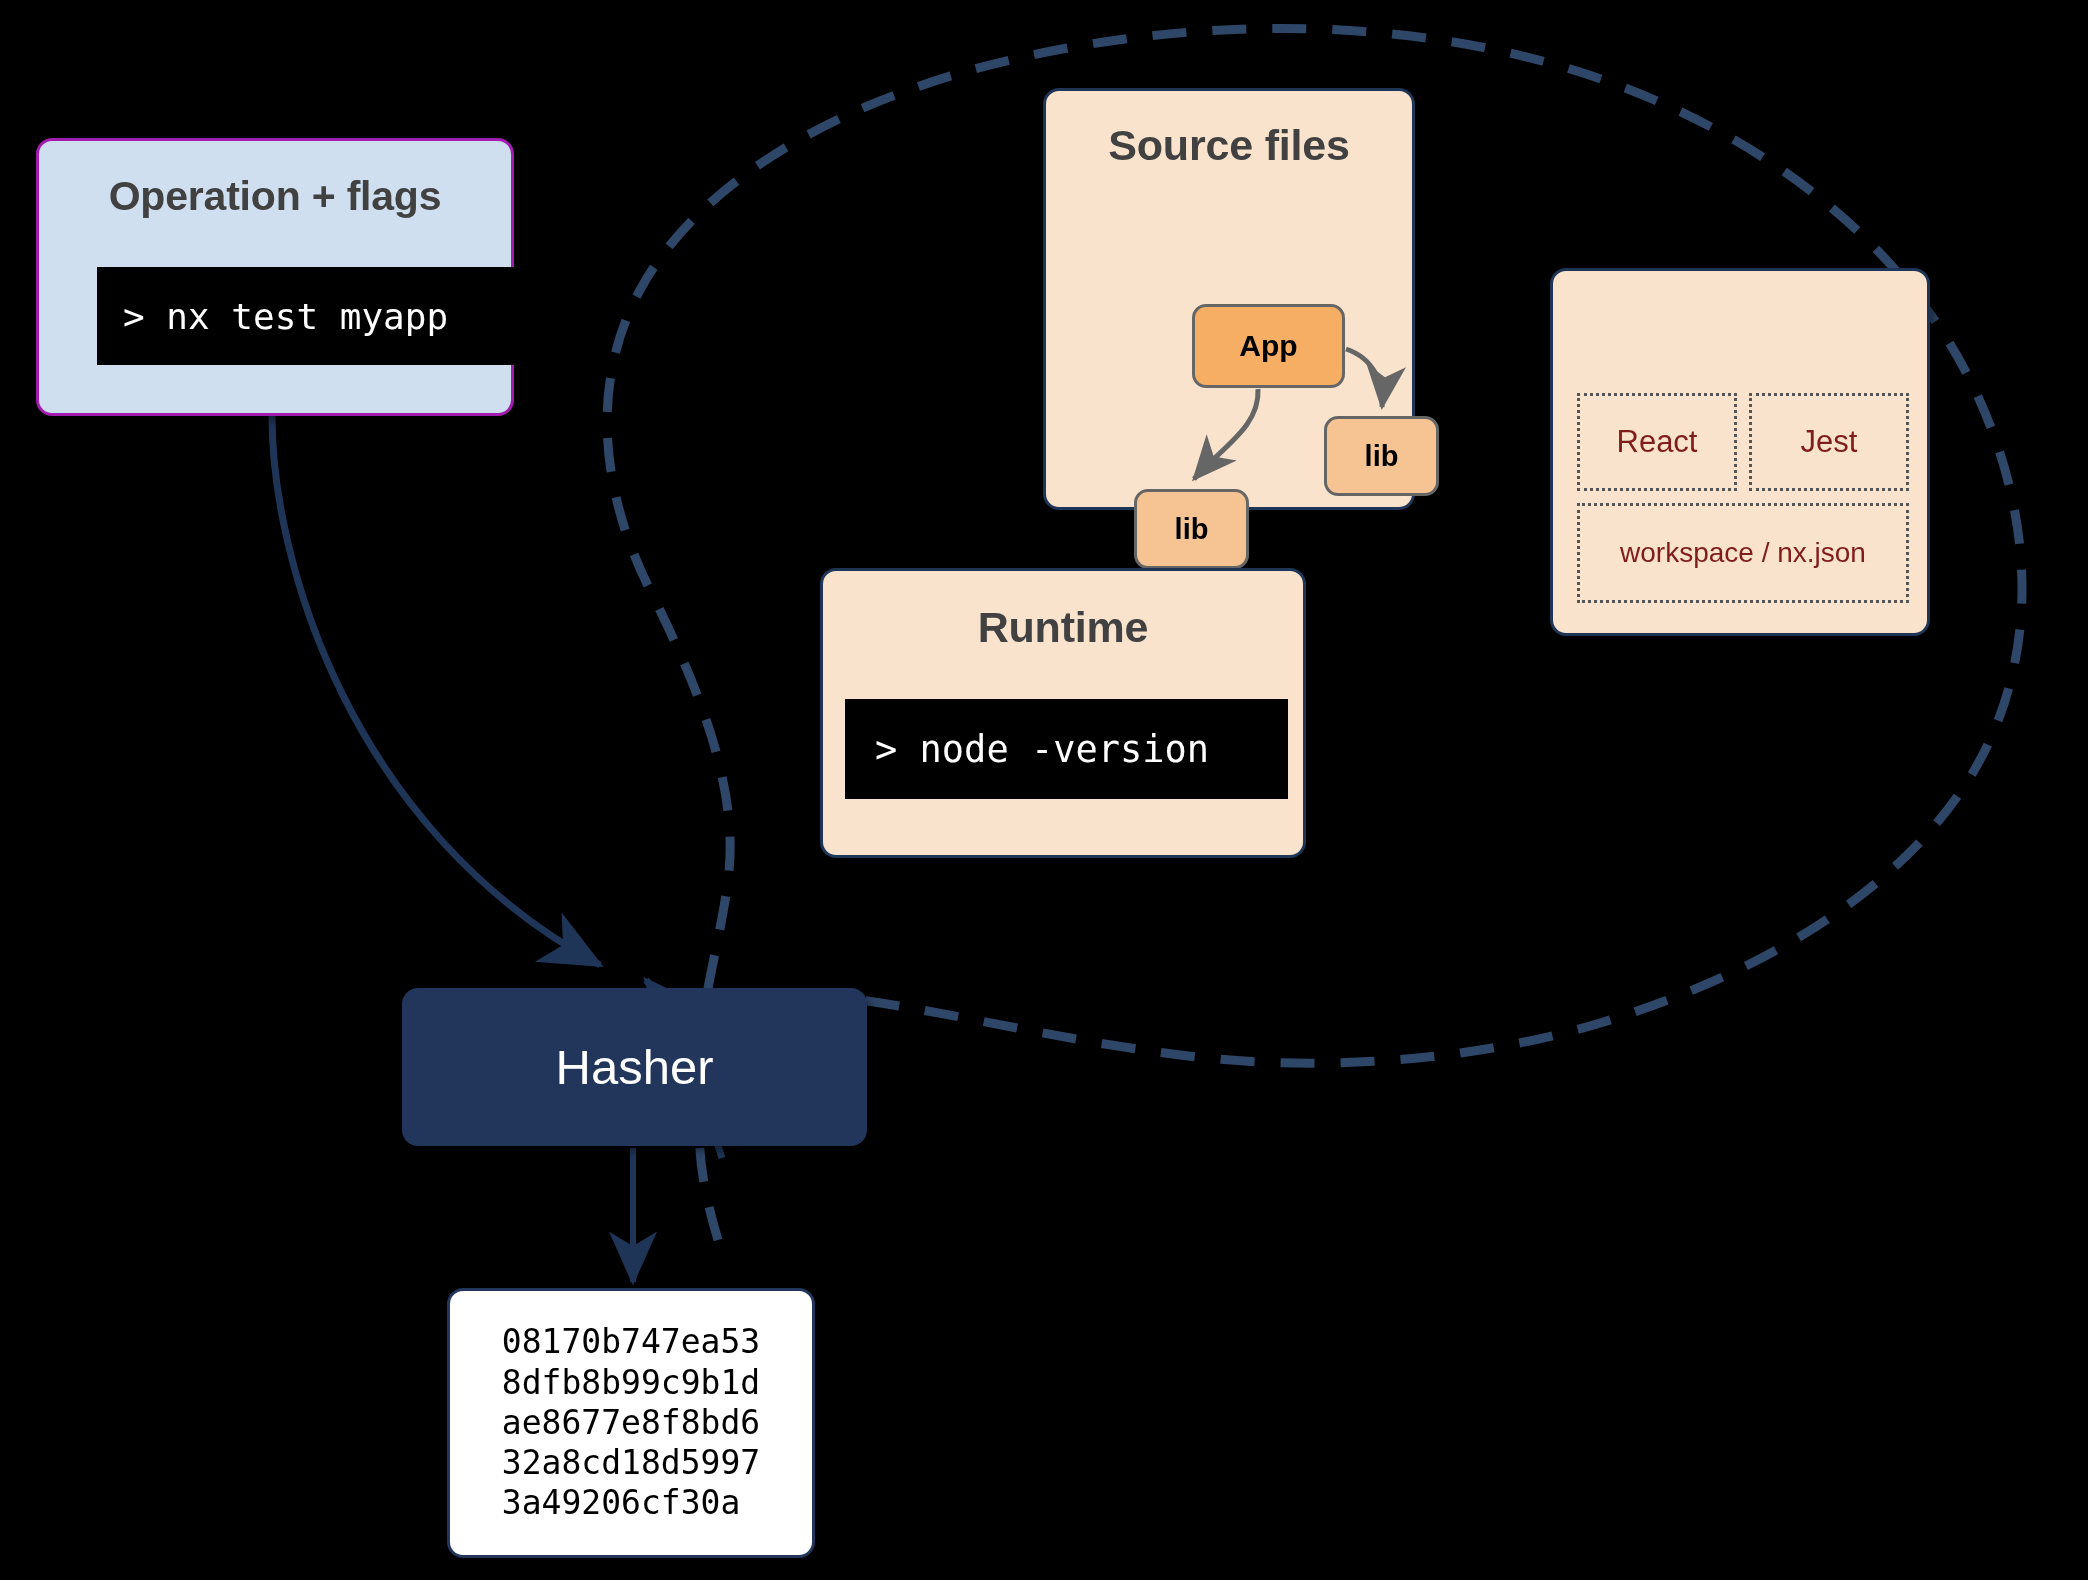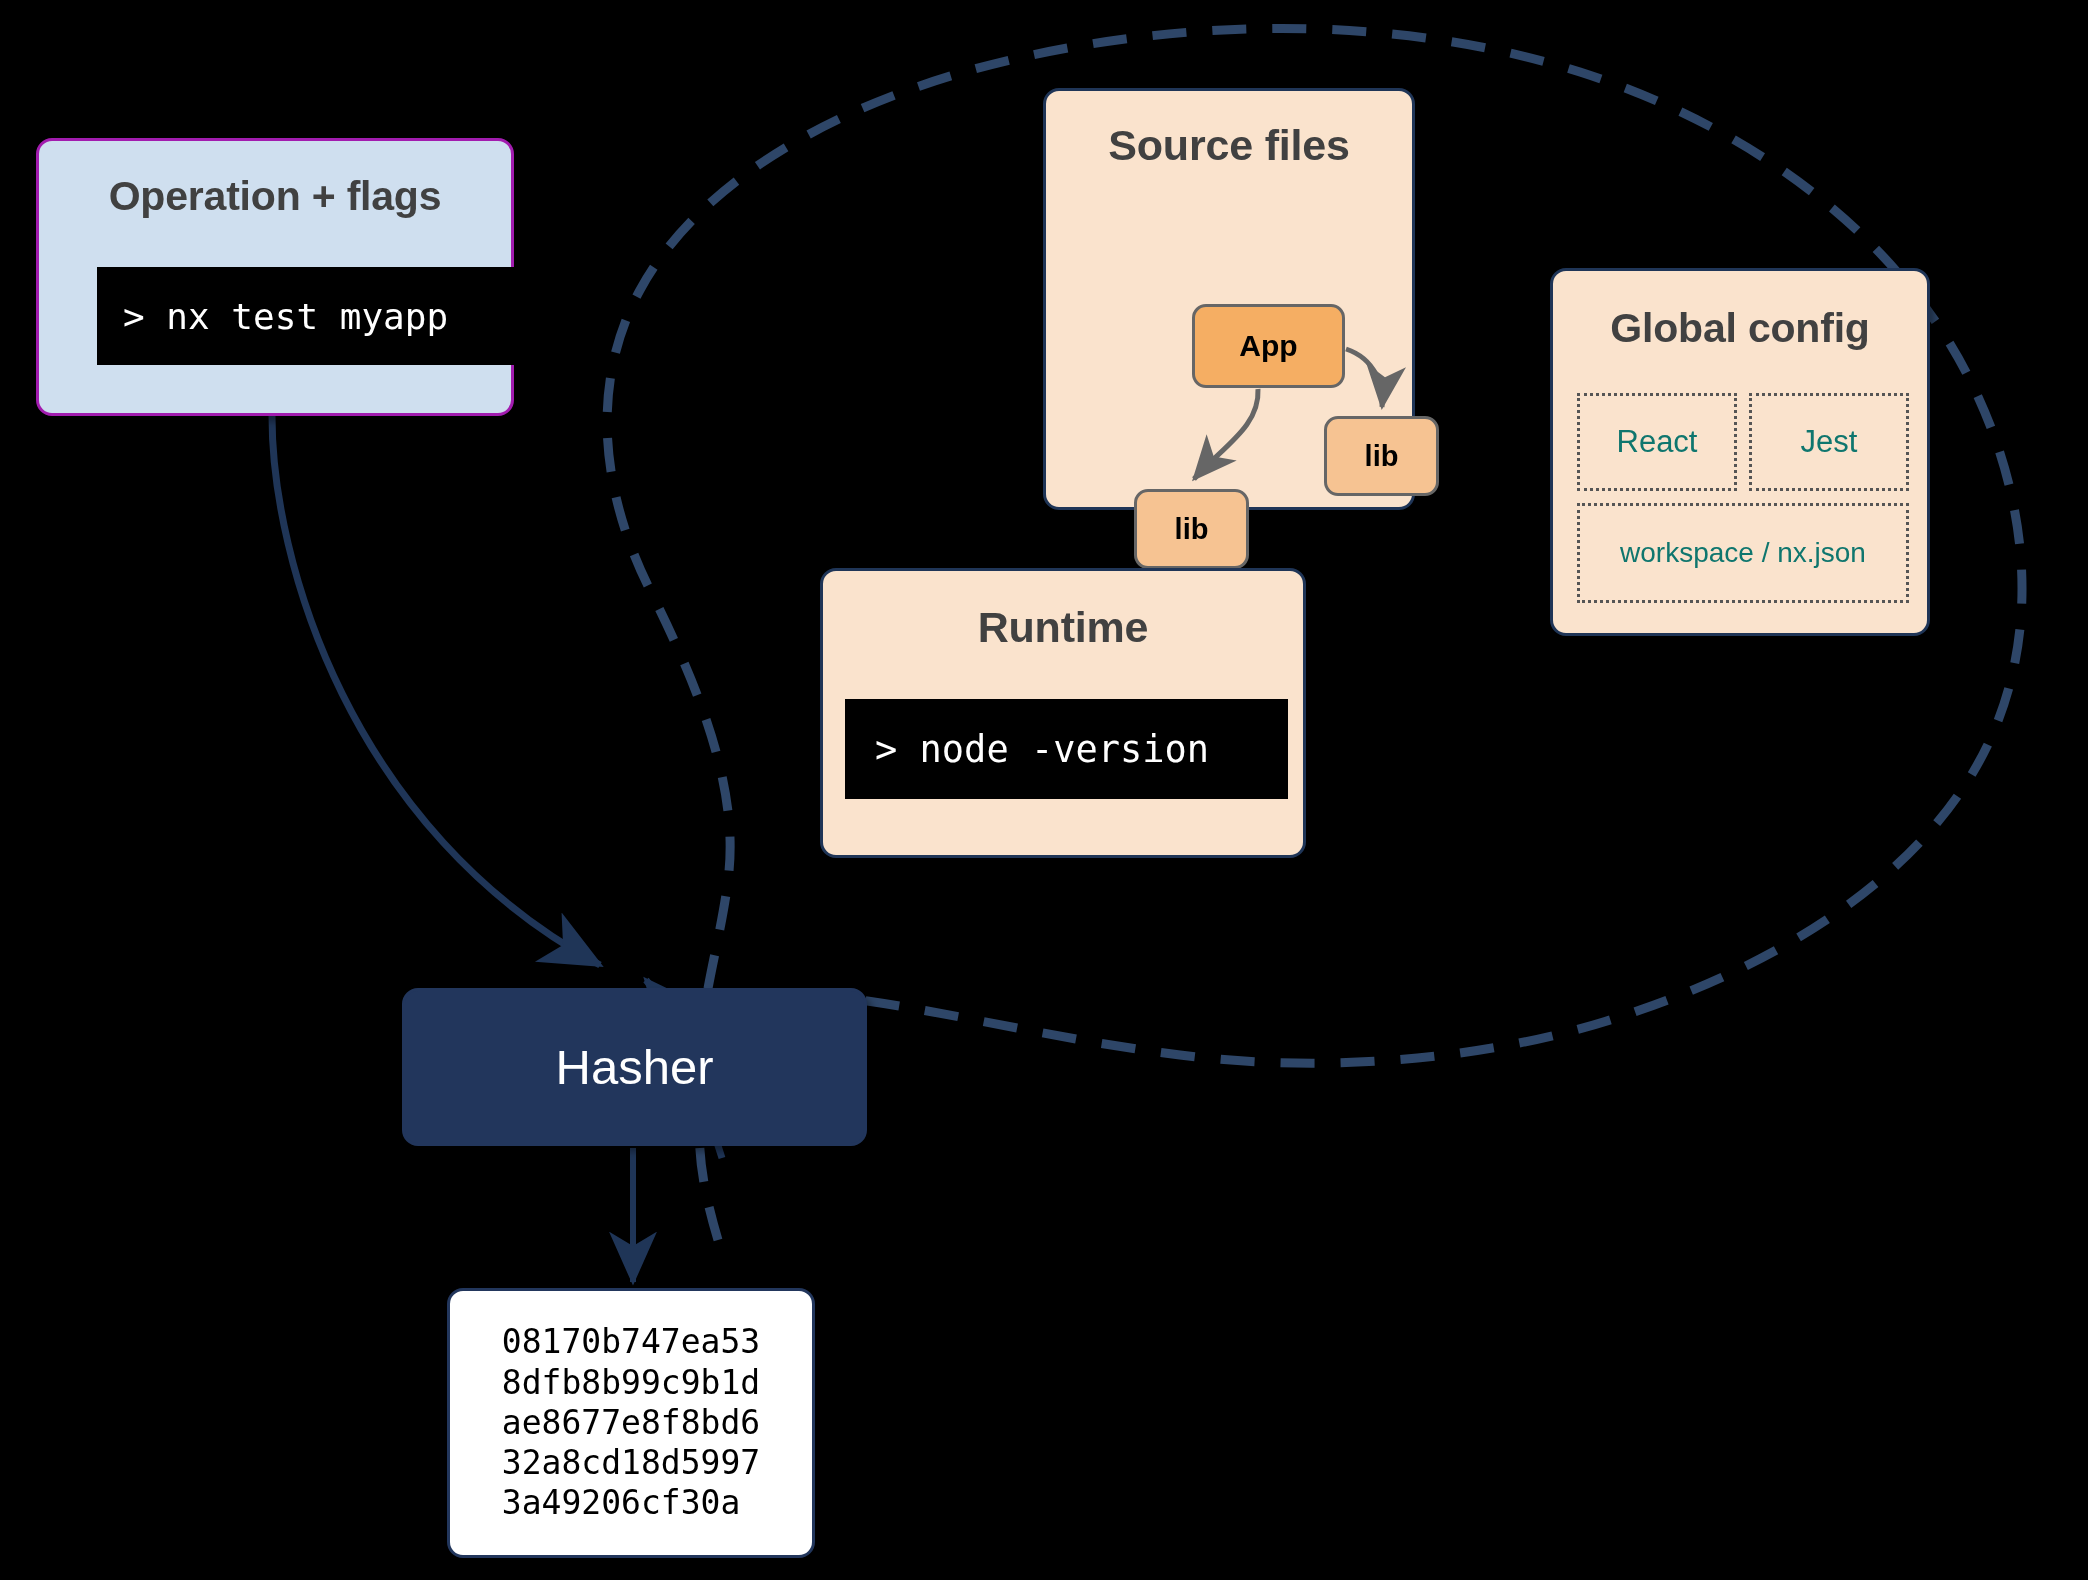--- a/index.html
+++ b/index.html
@@ -116,21 +116,21 @@
     font-size: 41px;
     margin-top: 34px;
   }
   .slot {
     position: absolute;
     box-sizing: border-box;
     border: 3px dotted #555555;
     display: flex;
     align-items: center;
     justify-content: center;
-    color: #0f766e;
+    color: #7f1d1d;
     font-size: 31px;
   }
   #slot-react { left: 24px; top: 122px; width: 160px; height: 98px; }
   #slot-jest  { left: 196px; top: 122px; width: 160px; height: 98px; }
   #slot-ws    { left: 24px;  top: 232px; width: 332px; height: 100px; font-size: 28px; }
 
   
   #rt-card {
     left: 820px; top: 568px;
     width: 486px; height: 290px;
@@ -239,21 +239,20 @@
       <path d="M 300 258 C 330 268, 338 296, 336 316" fill="none" stroke="#666666" stroke-width="5" marker-end="url(#sf-arrow)"></path>
       <path d="M 212 298 C 214 336, 176 356, 148 388" fill="none" stroke="#666666" stroke-width="5" marker-end="url(#sf-arrow)"></path>
     </svg>
 
     <div class="node" id="node-app">App</div>
     <div class="node" id="node-lib-right">lib</div>
     <div class="node" id="node-lib-left">lib</div>
   </div>
 
   <div class="card" id="cfg-card">
-    <div class="card-title">Global config</div>
     <div class="slot" id="slot-react">React</div>
     <div class="slot" id="slot-ws">workspace / nx.json</div>
     <div class="slot" id="slot-jest">Jest</div>
   </div>
 
   <div class="card" id="rt-card">
     <div class="card-title">Runtime</div>
     <div class="term" id="rt-term">&gt; node -version</div>
   </div>
 

